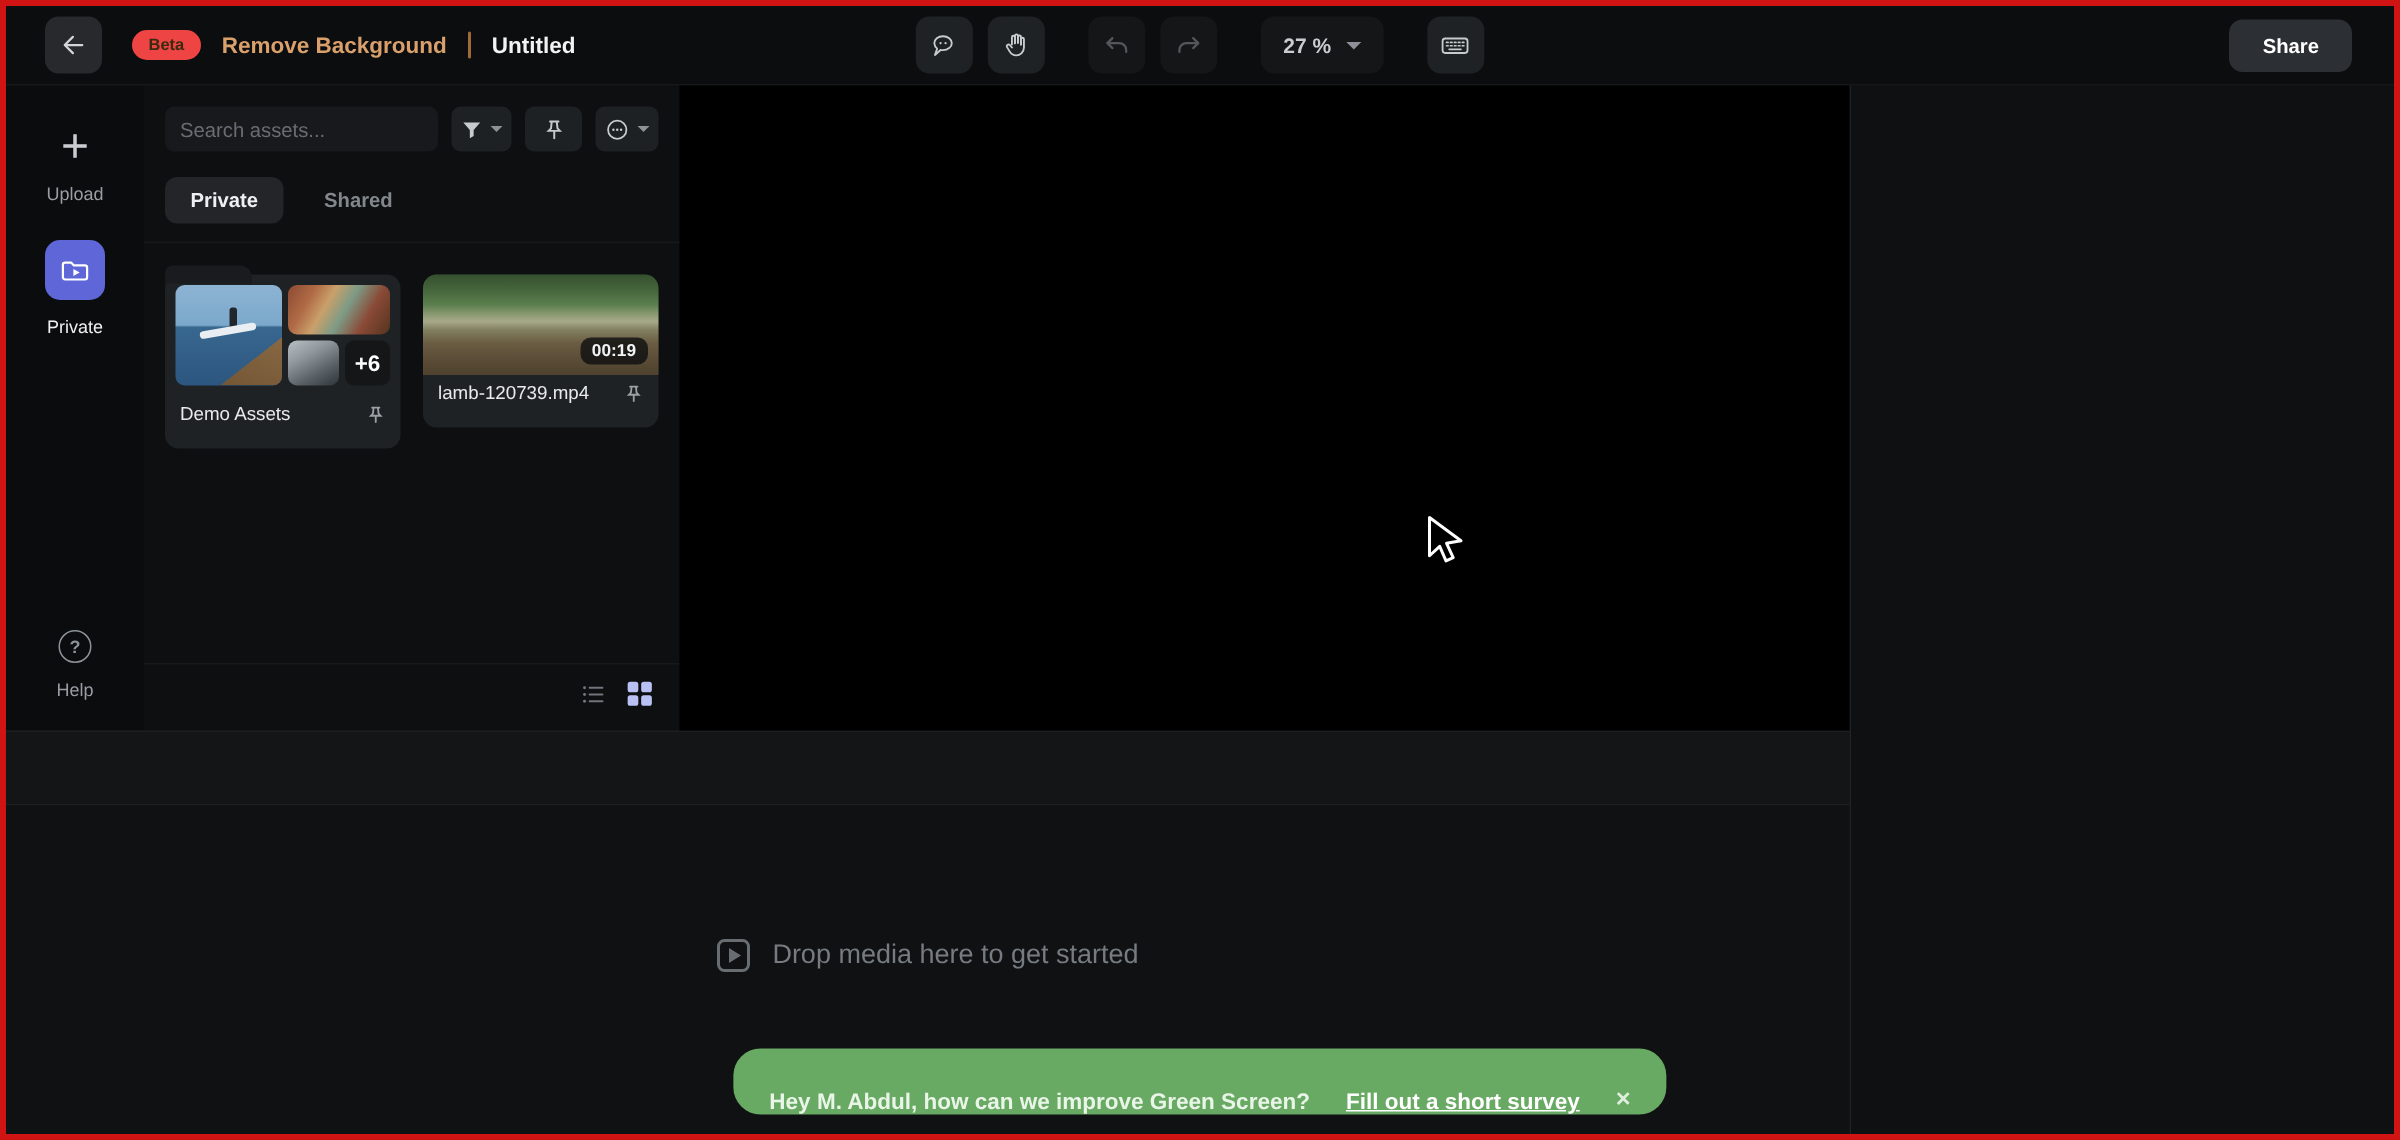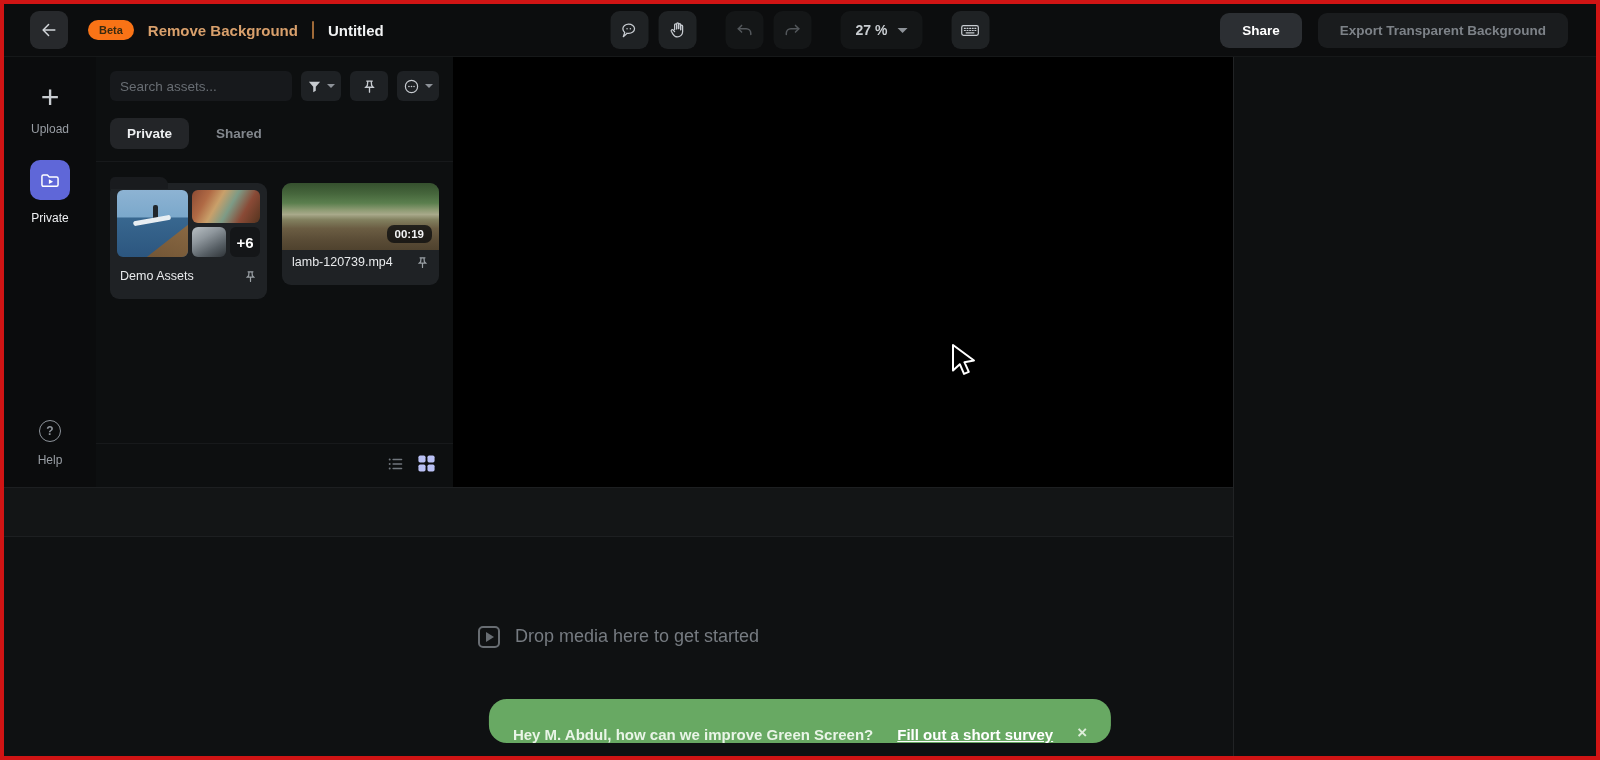--- a/index.html
+++ b/index.html
@@ -20,21 +20,21 @@
     grid-column: 1 / 5; grid-row: 1; position: relative;
     display: flex; align-items: center;
     background: #0c0d0e; border-bottom: 1px solid #161819; padding-left: 26px;
   }
   .tb-left { display: flex; align-items: center; gap: 14px; }
   .icon-btn.back {
     width: 38px; height: 38px; border-radius: 9px; background: #27292c;
     display: flex; align-items: center; justify-content: center;
   }
   .beta {
-    background: #f97316; color: #3a2a0f; font-size: 11px; font-weight: 700;
+    background: #ef4444; color: #3a2a0f; font-size: 11px; font-weight: 700;
     padding: 4px 11px; border-radius: 999px; margin-left: 6px;
   }
   .mode-title { color: #d9a06c; font-size: 15px; font-weight: 600; }
   .tb-sep { width: 2px; height: 18px; background: #a06a38; border-radius: 1px; }
   .proj-title { color: #f1f2f3; font-size: 15px; font-weight: 600; }
 
   .tb-center {
     position: absolute; left: 50%; top: 50%; transform: translate(-50%, -50%);
     display: flex; align-items: center; gap: 10px;
   }
@@ -46,21 +46,21 @@
   .tool-gap { width: 9px; }
   .zoom-ctl {
     display: flex; align-items: center; gap: 10px; background: #141617;
     height: 38px; border-radius: 9px; padding: 0 15px;
     color: #c9cdd1; font-size: 14px; font-weight: 600;
   }
   .caret {
     width: 0; height: 0; border-left: 5px solid transparent;
     border-right: 5px solid transparent; border-top: 5px solid #8d9298;
   }
-  .tb-right { margin-left: auto; display: flex; align-items: center; gap: 16px; padding-right: 28px; }
+  .tb-right { margin-left: auto; display: flex; align-items: center; gap: 16px; padding-right: 28px; flex-direction: column; }
   .share-btn { background: #2c2f33; color: #ffffff; font-weight: 700; font-size: 13.5px; padding: 10px 22px; border-radius: 9px; }
   .export-btn { background: #1a1c1e; color: #7d8288; font-weight: 700; font-size: 13.5px; padding: 10px 22px; border-radius: 9px; }
 
   
   .sidebar {
     grid-column: 1; grid-row: 2; background: #0b0c0d;
     display: flex; flex-direction: column; align-items: center; padding: 26px 0 14px;
   }
   .side-item { display: flex; flex-direction: column; align-items: center; gap: 11px; margin-bottom: 24px; cursor: pointer; }
   .upload-glyph { font-size: 32px; font-weight: 300; color: #c9cdd1; line-height: 28px; }
@@ -227,21 +227,20 @@
       <button class="tool-btn">
         <svg viewBox="0 0 24 24" width="21" height="21">
           <rect x="2.5" y="6.5" width="19" height="11" rx="2" fill="none" stroke="#c7cbd0" stroke-width="1.4"></rect>
           <path d="M5.5 9.5h1.2M8.5 9.5h1.2M11.5 9.5h1.2M14.5 9.5h1.2M17.5 9.5h1.2M5.5 12h1.2M8.5 12h1.2M11.5 12h1.2M14.5 12h1.2M17.5 12h1.2M7.5 14.7h9" stroke="#c7cbd0" stroke-width="1.3" stroke-linecap="round" fill="none"></path>
         </svg>
       </button>
     </div>
 
     <div class="tb-right">
       <button class="share-btn">Share</button>
-      <button class="export-btn">Export Transparent Background</button>
     </div>
   </header>
 
   <nav class="sidebar">
     <div class="side-item">
       <span class="upload-glyph">+</span>
       <span class="side-label">Upload</span>
     </div>
     <div class="side-item active">
       <span class="assets-icon">

